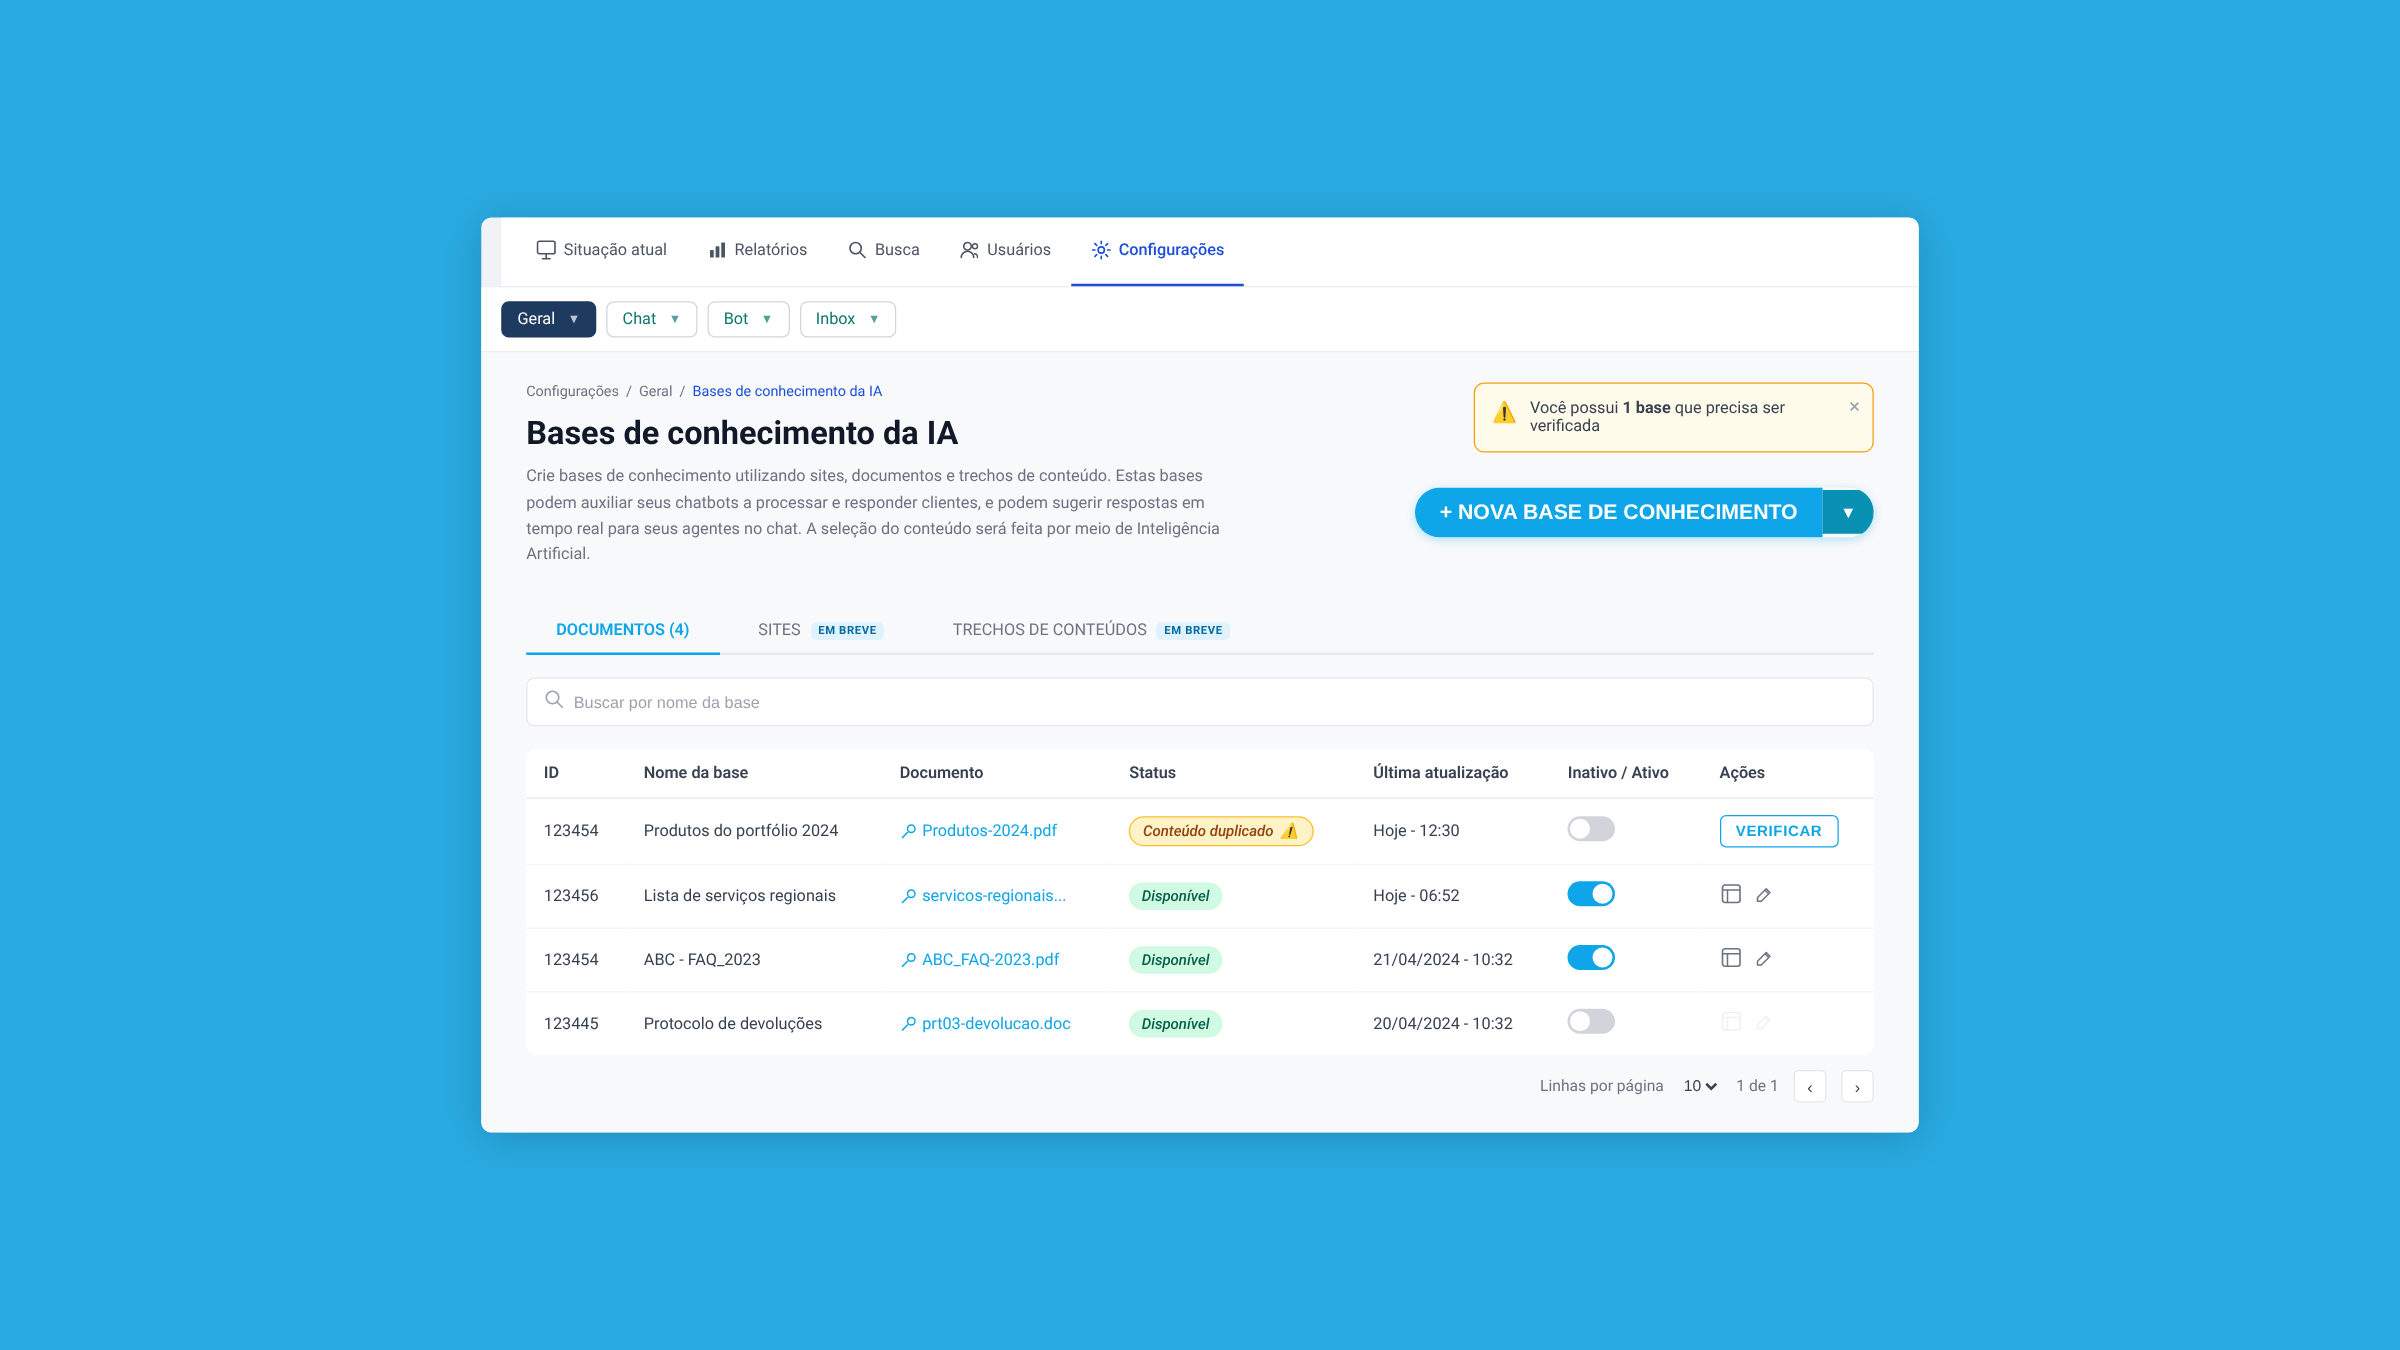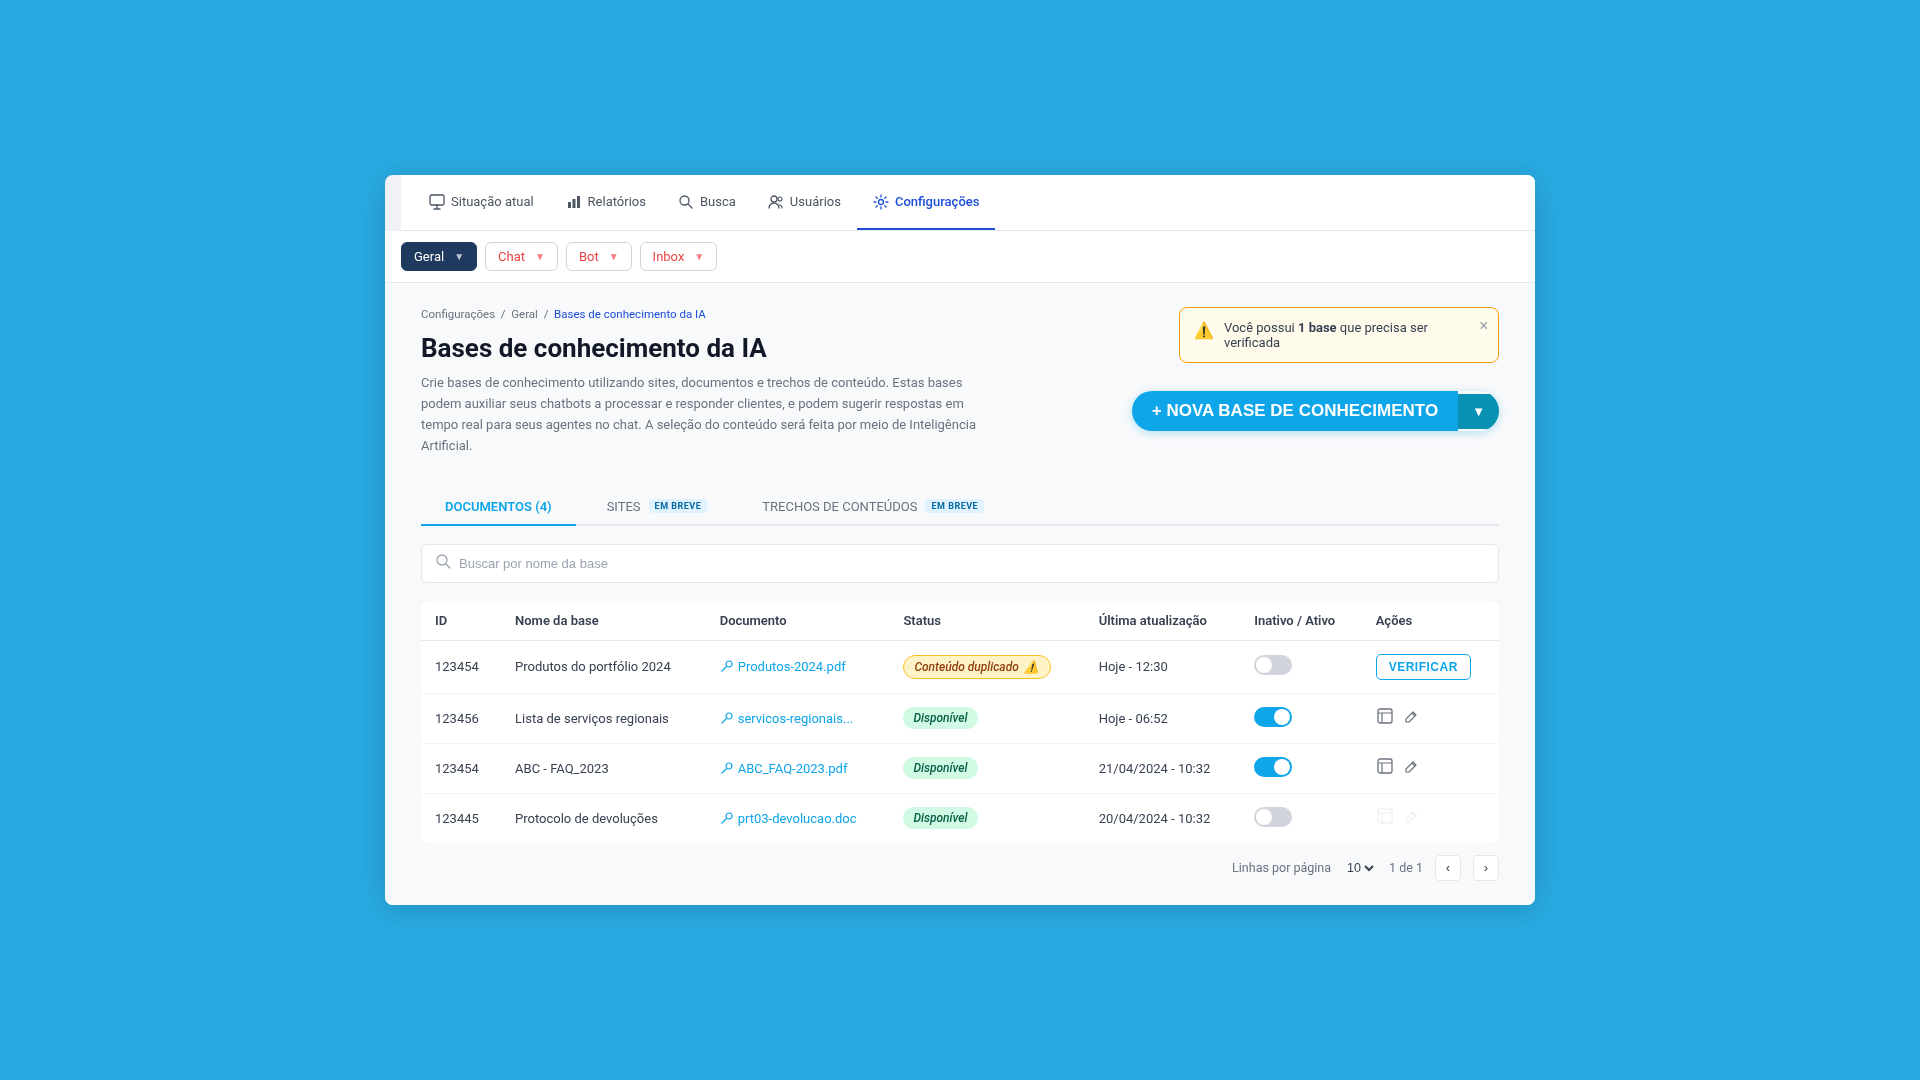--- a/index.html
+++ b/index.html
@@ -64,21 +64,21 @@
       height: 52px;
     }
     .toolbar-select {
       display: flex;
       align-items: center;
       gap: 6px;
       padding: 6px 12px;
       border: 1px solid #d1d5db;
       border-radius: 6px;
       font-size: 13px;
-      color: #ef4444;
+      color: #0f766e;
       cursor: pointer;
       background: #fff;
     }
     .toolbar-select.primary {
       background: #1e3a5f;
       color: #fff;
       border-color: #1e3a5f;
     }
     .toolbar-select .chevron {
       font-size: 10px;

